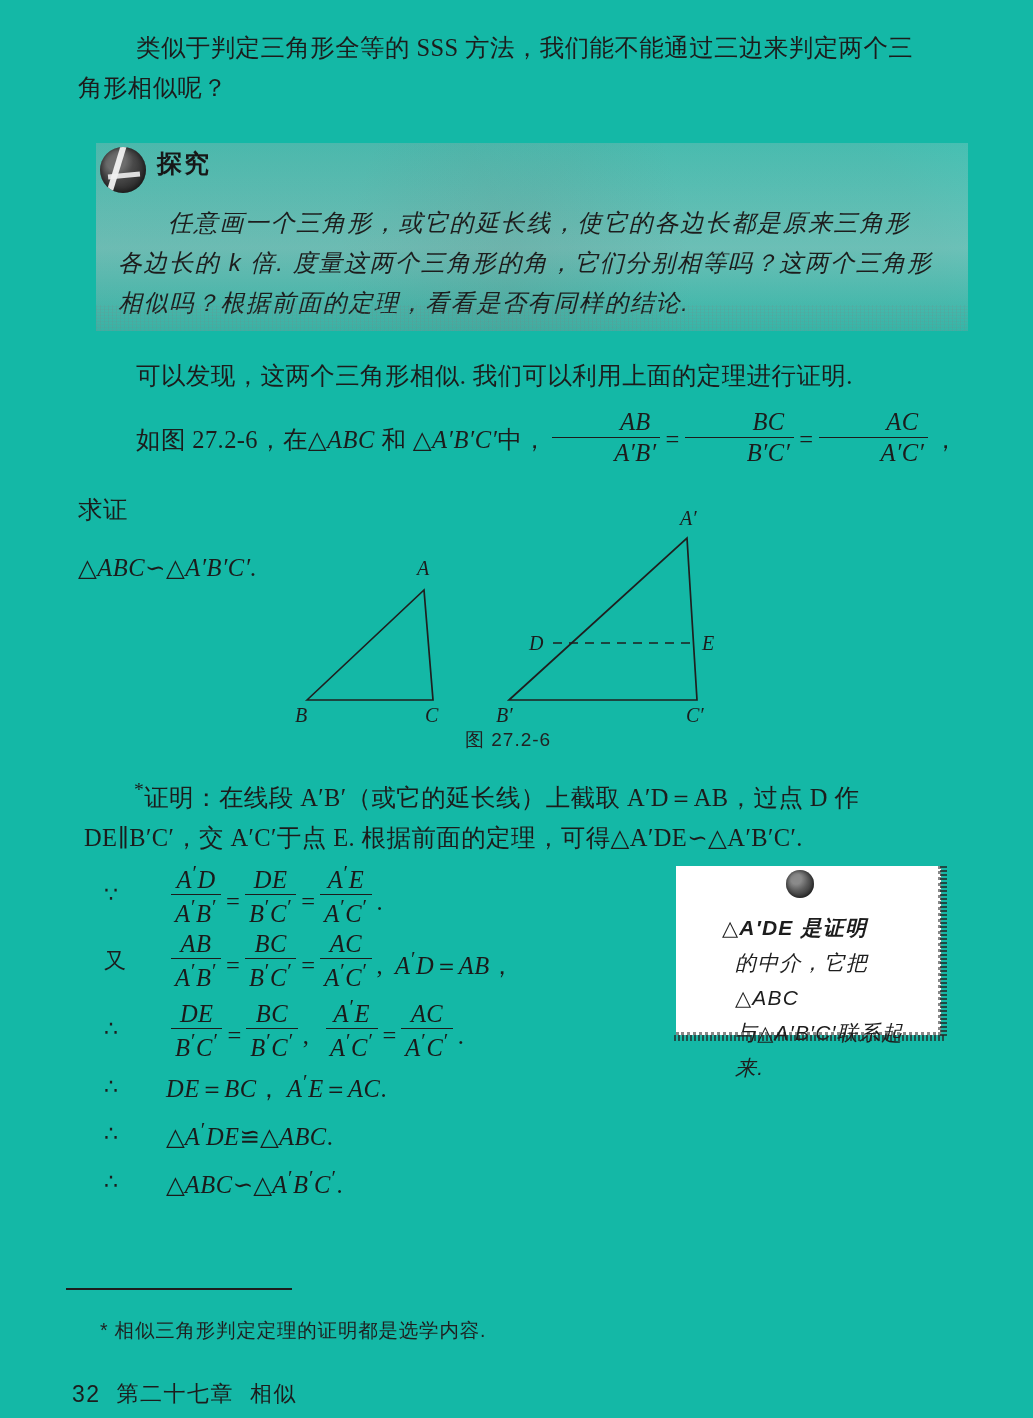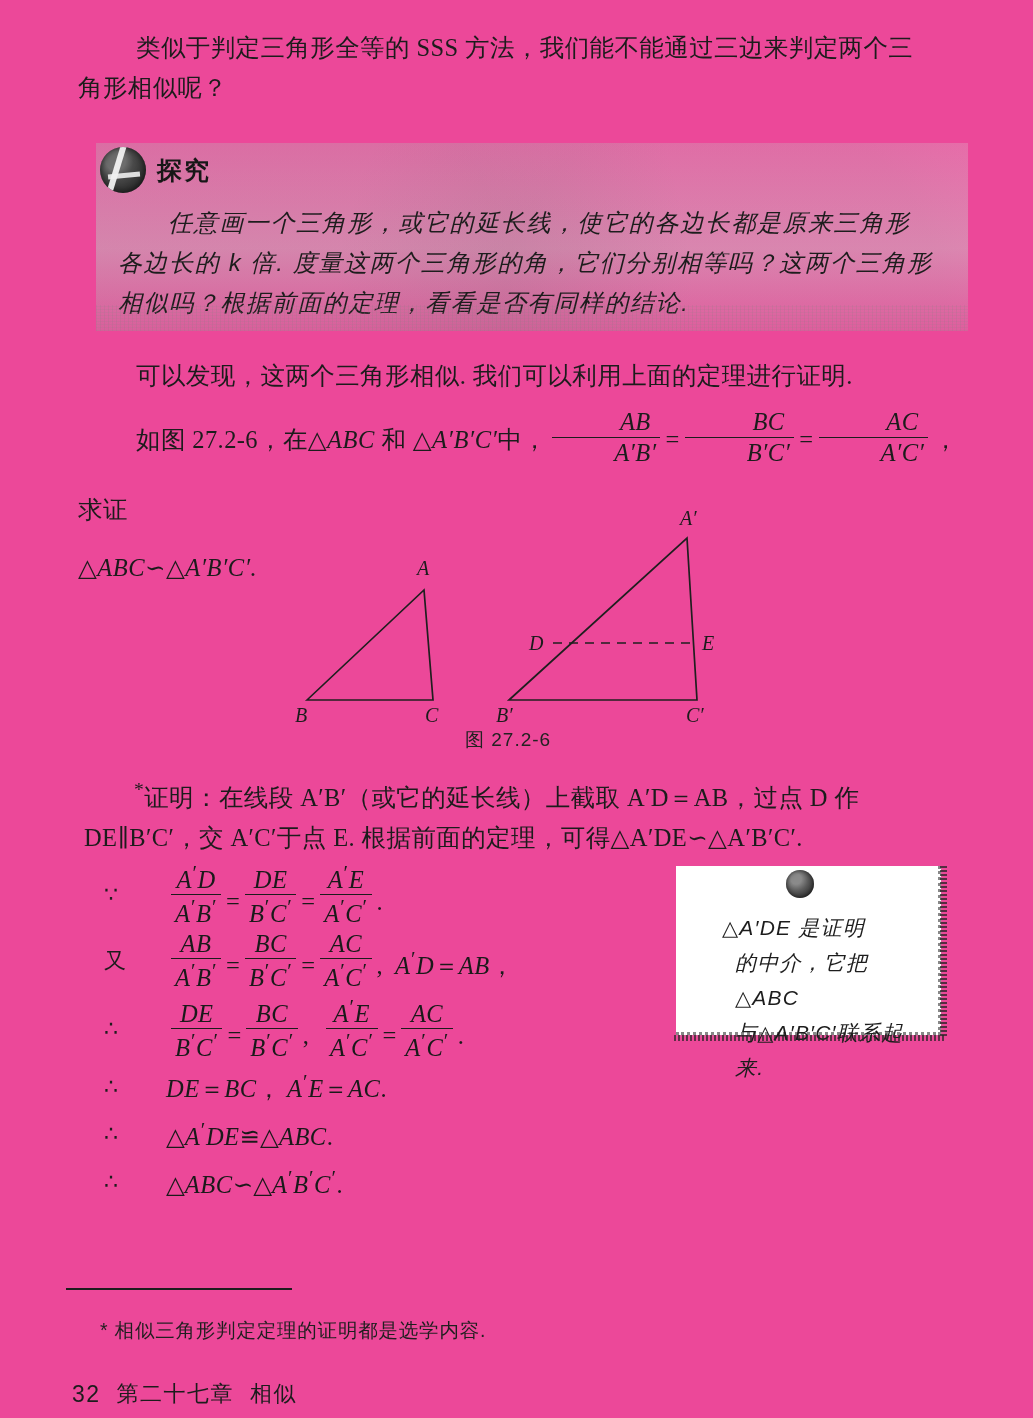--- a/index.html
+++ b/index.html
@@ -15,21 +15,21 @@
     font-family: "Liberation Serif", "DejaVu Serif", serif;
     color: #1a1a1a;
     overflow: hidden;
   }
 
   .page {
     position: absolute;
     inset: 0;
     width: 1033px;
     height: 1418px;
-    background: #ec4899;
+    background: #14b8a6;
   }
 
   
   .para {
     position: absolute;
     font-size: 24.5px;
     line-height: 40px;
     letter-spacing: 0.4px;
     color: #1c1c1c;
   }
@@ -89,21 +89,21 @@
                 repeating-linear-gradient(0deg, rgba(130,130,130,0.22) 0 1px, rgba(255,255,255,0) 1px 3px);
     opacity:.55;
     pointer-events:none;
   }
 
   .explore-head {
     position: absolute;
     left: 4px;
     top: 4px;
     display: flex;
-    align-items: center;
+    align-items: flex-start;
     gap: 11px;
   }
   .explore-badge {
     width: 46px; height: 46px;
     border-radius: 50%;
     background:
       radial-gradient(circle at 34% 30%, #6d6d6d 0 22%, #4a4a4a 40%, #2e2e2e 72%, #1b1b1b 100%);
     position: relative;
     overflow: hidden;
     box-shadow: inset 0 0 7px rgba(0,0,0,.65);
@@ -242,21 +242,21 @@
     left: 12px;
     top: 44px;
     width: 240px;
     font-size: 21px;
     line-height: 35px;
     letter-spacing: 1.2px;
     font-family: "Liberation Sans", "DejaVu Sans", sans-serif;
     font-style: italic;
     color: #1d1d1d;
   }
-  .note-body .nl1 { display:block; text-indent: 34px; }
+  .note-body .nl1 { display:block; text-indent: 34px; font-weight: bold; }
   .note-body .nl2, .note-body .nl3 { display:block;margin-left:47px; }
 
   
   #footnote-rule {
     position: absolute;
     left: 66px;
     top: 1288px;
     width: 226px;
     height: 0;
     border-top: 2.4px solid #1d1d1d;

